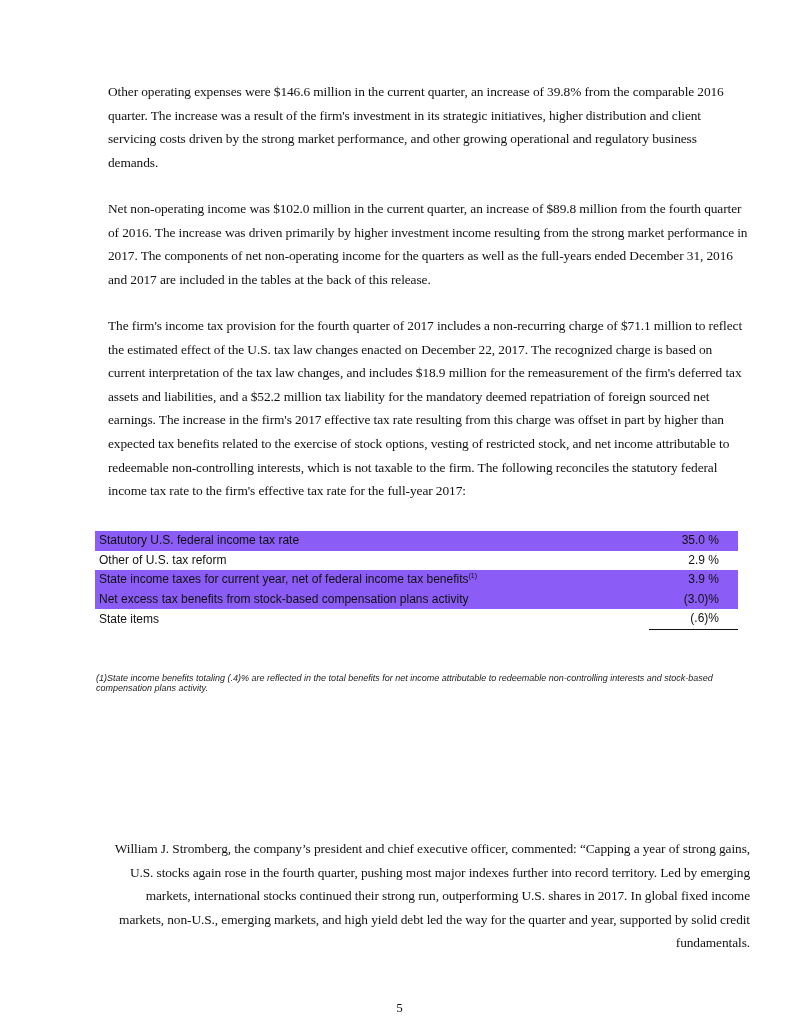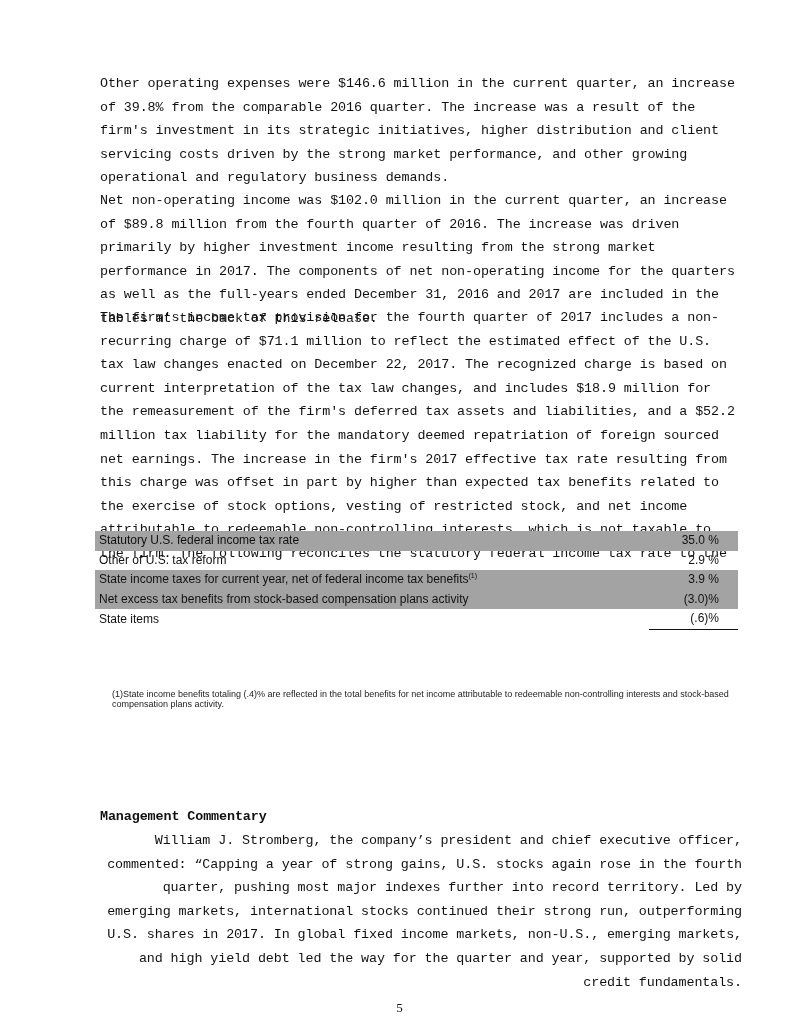--- a/index.html
+++ b/index.html
@@ -1,45 +1,45 @@
 <!DOCTYPE html>
 <html><head>
   <meta charset="utf-8">
   <style>
     html, body { margin: 0; padding: 0; background: #ffffff; }
     body { width: 799px; height: 1034px; position: relative; overflow: hidden; color: #111; }
     .page { position: absolute; left: 0; top: 0; width: 799px; height: 1034px; }
     .para {
       position: absolute; left: 96px; width: 642px;
-      font-family: Liberation Mono, monospace; font-size: 13.4px;
-      line-height: 23.6px; margin: 4px; letter-spacing: -0.1px;
+      font-family: Liberation Serif, serif; font-size: 13.4px;
+      line-height: 23.6px; margin: 12px; letter-spacing: -0.1px;
     }
     #p1 { top: 68px; }
     #p2 { top: 185px; }
     #p3 { top: 302px; }
     #p4 { top: 688px; }
     #heading { top: 801px; font-weight: bold; }
     #p5 { top: 825px; text-align: right; }
 
     .tax-table {
       position: absolute; left: 95px; top: 531px; width: 643px;
       border-collapse: collapse;
       font-family: "Liberation Sans", sans-serif; font-size: 12px;
     }
     .tax-table td { height: 19.6px; padding: 0 4px; line-height: 19.6px; white-space: nowrap; }
-    .tax-table tr.shade td { background: #a3a3a3; }
+    .tax-table tr.shade td { background: #8b5cf6; }
     .tax-table td.val { text-align: right; width: 66px; padding-right: 19px; }
     .tax-table tr.pre-total td.val { border-bottom: 1.5px solid #111; }
     .tax-table tr.total td.val { border-bottom: 3px double #666; }
     .tax-table sup { font-size: 7px; vertical-align: 5px; line-height: 0; }
 
     .footnote {
       position: absolute; left: 96px; top: 673px; width: 650px;
-      font-family: "Liberation Sans", sans-serif; font-size: 9px; 
-      line-height: 10px; margin: 16px; color: #222;
+      font-family: "Liberation Sans", sans-serif; font-size: 9px; font-style: italic;
+      line-height: 10px; margin: 0; color: #222;
     }
     .page-number {
       position: absolute; left: 0; width: 799px; top: 1000px; text-align: center;
       font-family: "Liberation Serif", serif; font-size: 13px;
     }
   </style>
 </head>
 <body>
 
 <div class="page">
@@ -71,18 +71,17 @@
       <tr class="pre-total">
         <td>State items</td>
         <td class="val">(.6)%</td>
       </tr>
     </tbody>
   </table>
 
   <p class="footnote">(1)State income benefits totaling (.4)% are reflected in the total benefits for net income attributable to redeemable non-controlling interests and stock-based compensation plans activity.</p>
 
 
-  <p class="para" id="heading">Management Commentary</p>
 
   <p class="para" id="p5">William J. Stromberg, the company’s president and chief executive officer, commented: “Capping a year of strong gains, U.S. stocks again rose in the fourth quarter, pushing most major indexes further into record territory. Led by emerging markets, international stocks continued their strong run, outperforming U.S. shares in 2017. In global fixed income markets, non-U.S., emerging markets, and high yield debt led the way for the quarter and year, supported by solid credit fundamentals.</p>
 
   <div class="page-number">5</div>
 </div>
 
 </body></html>

